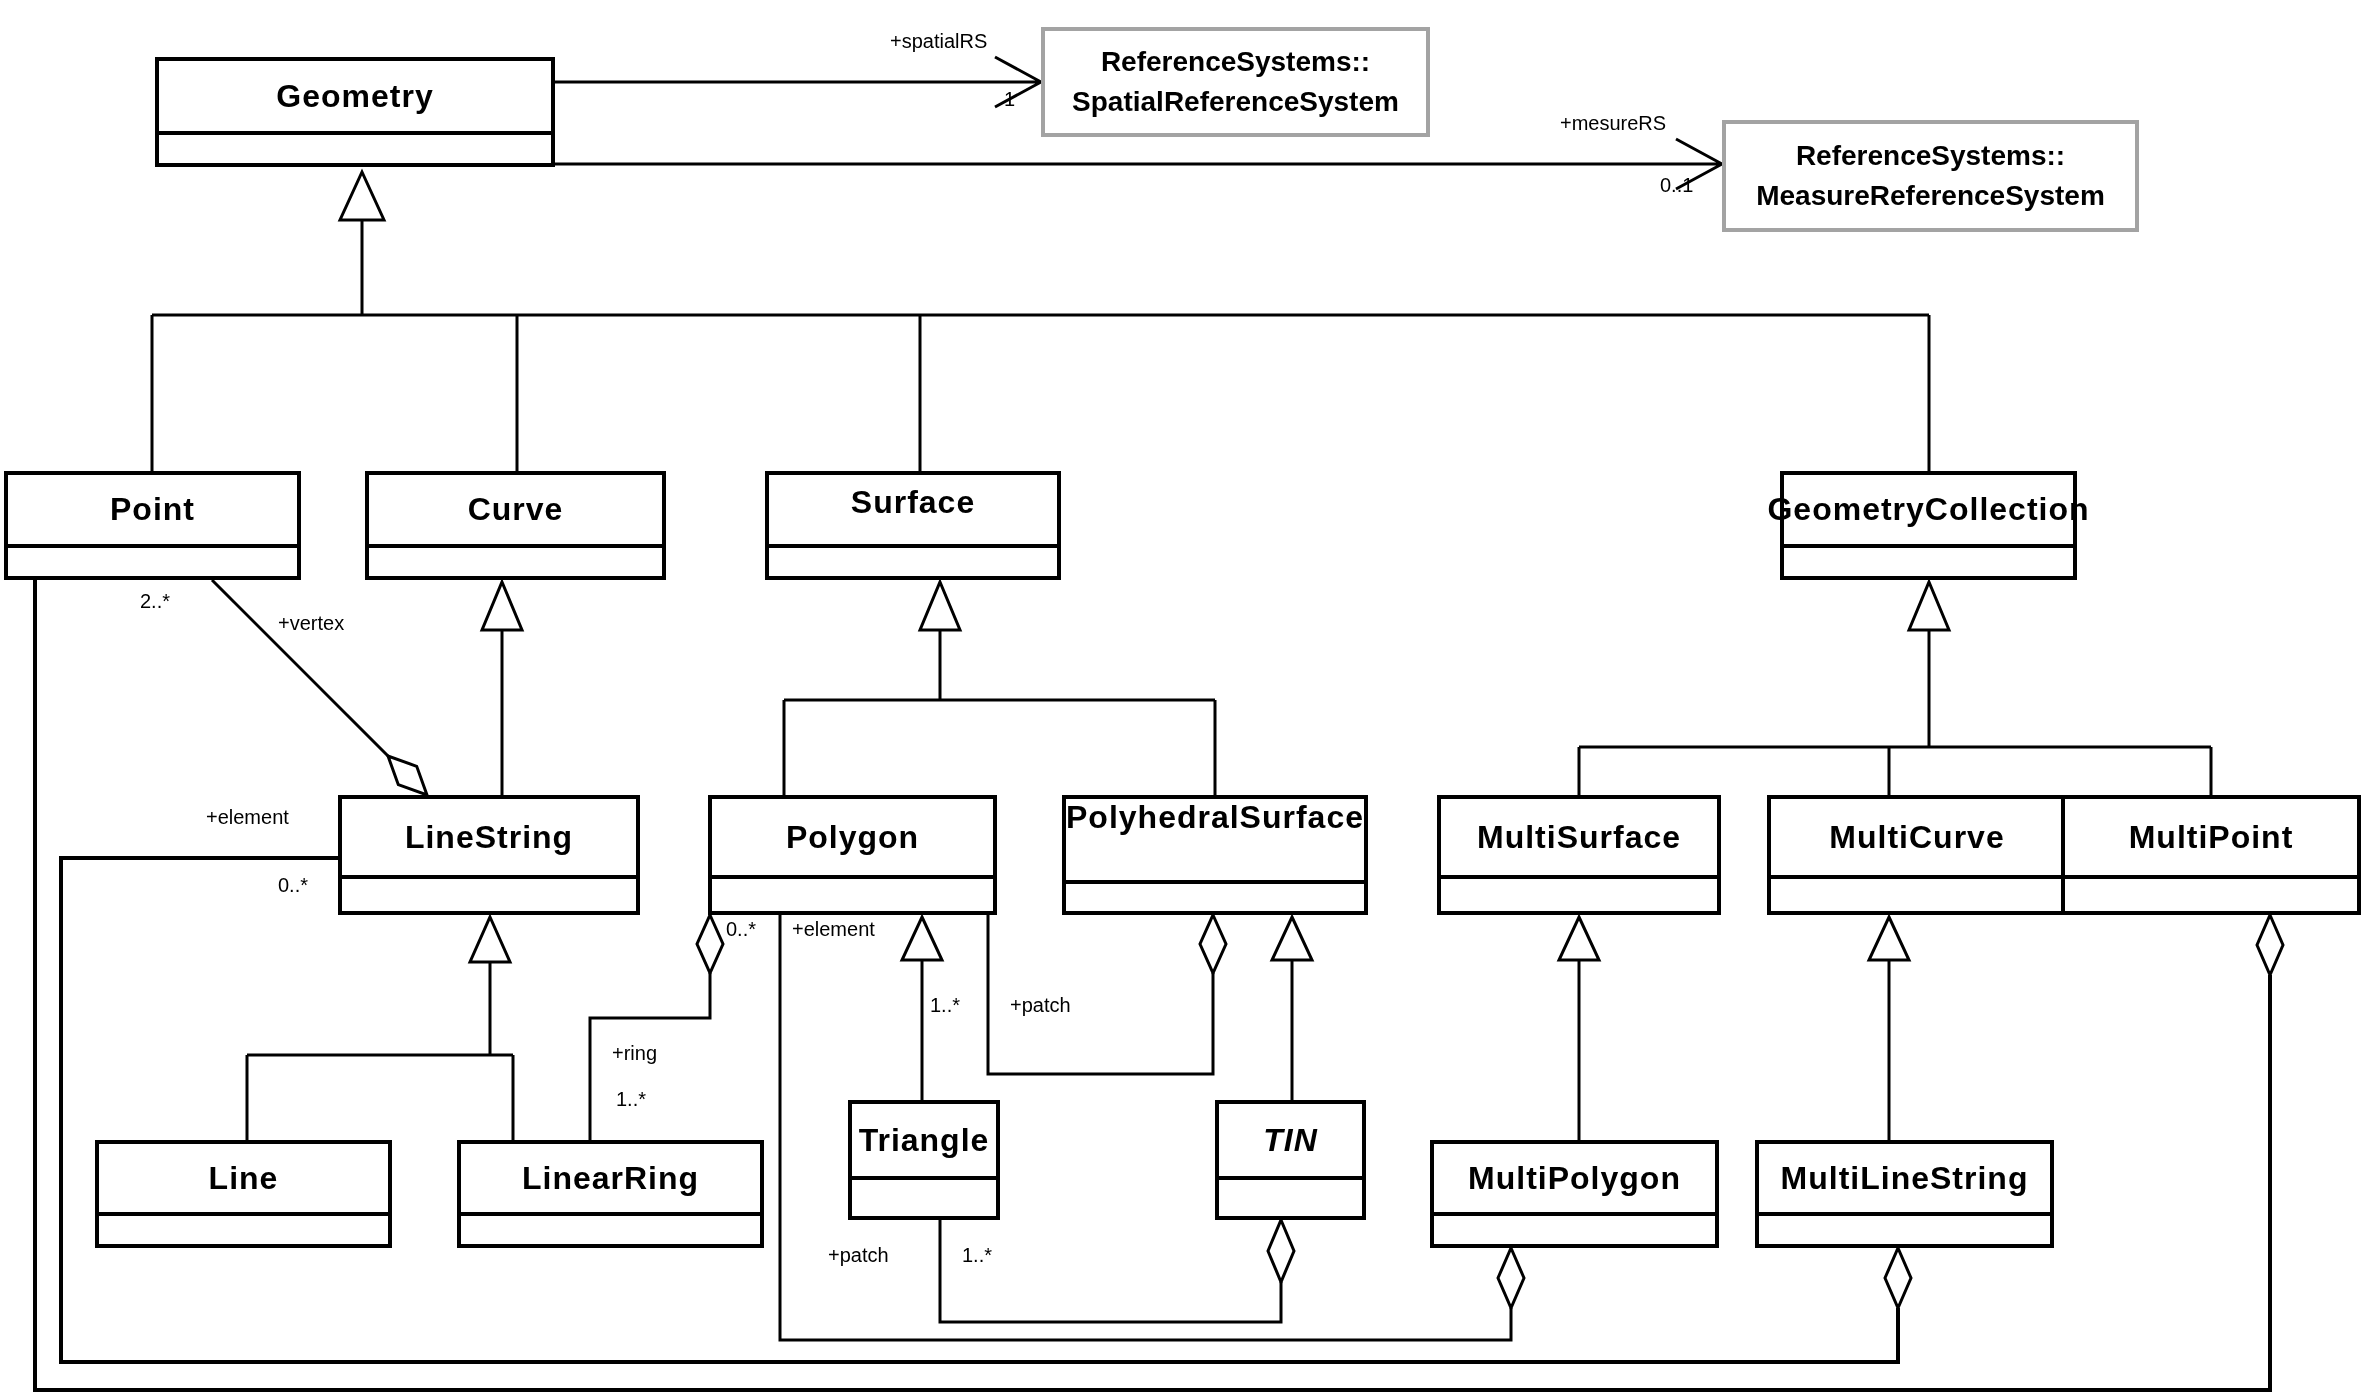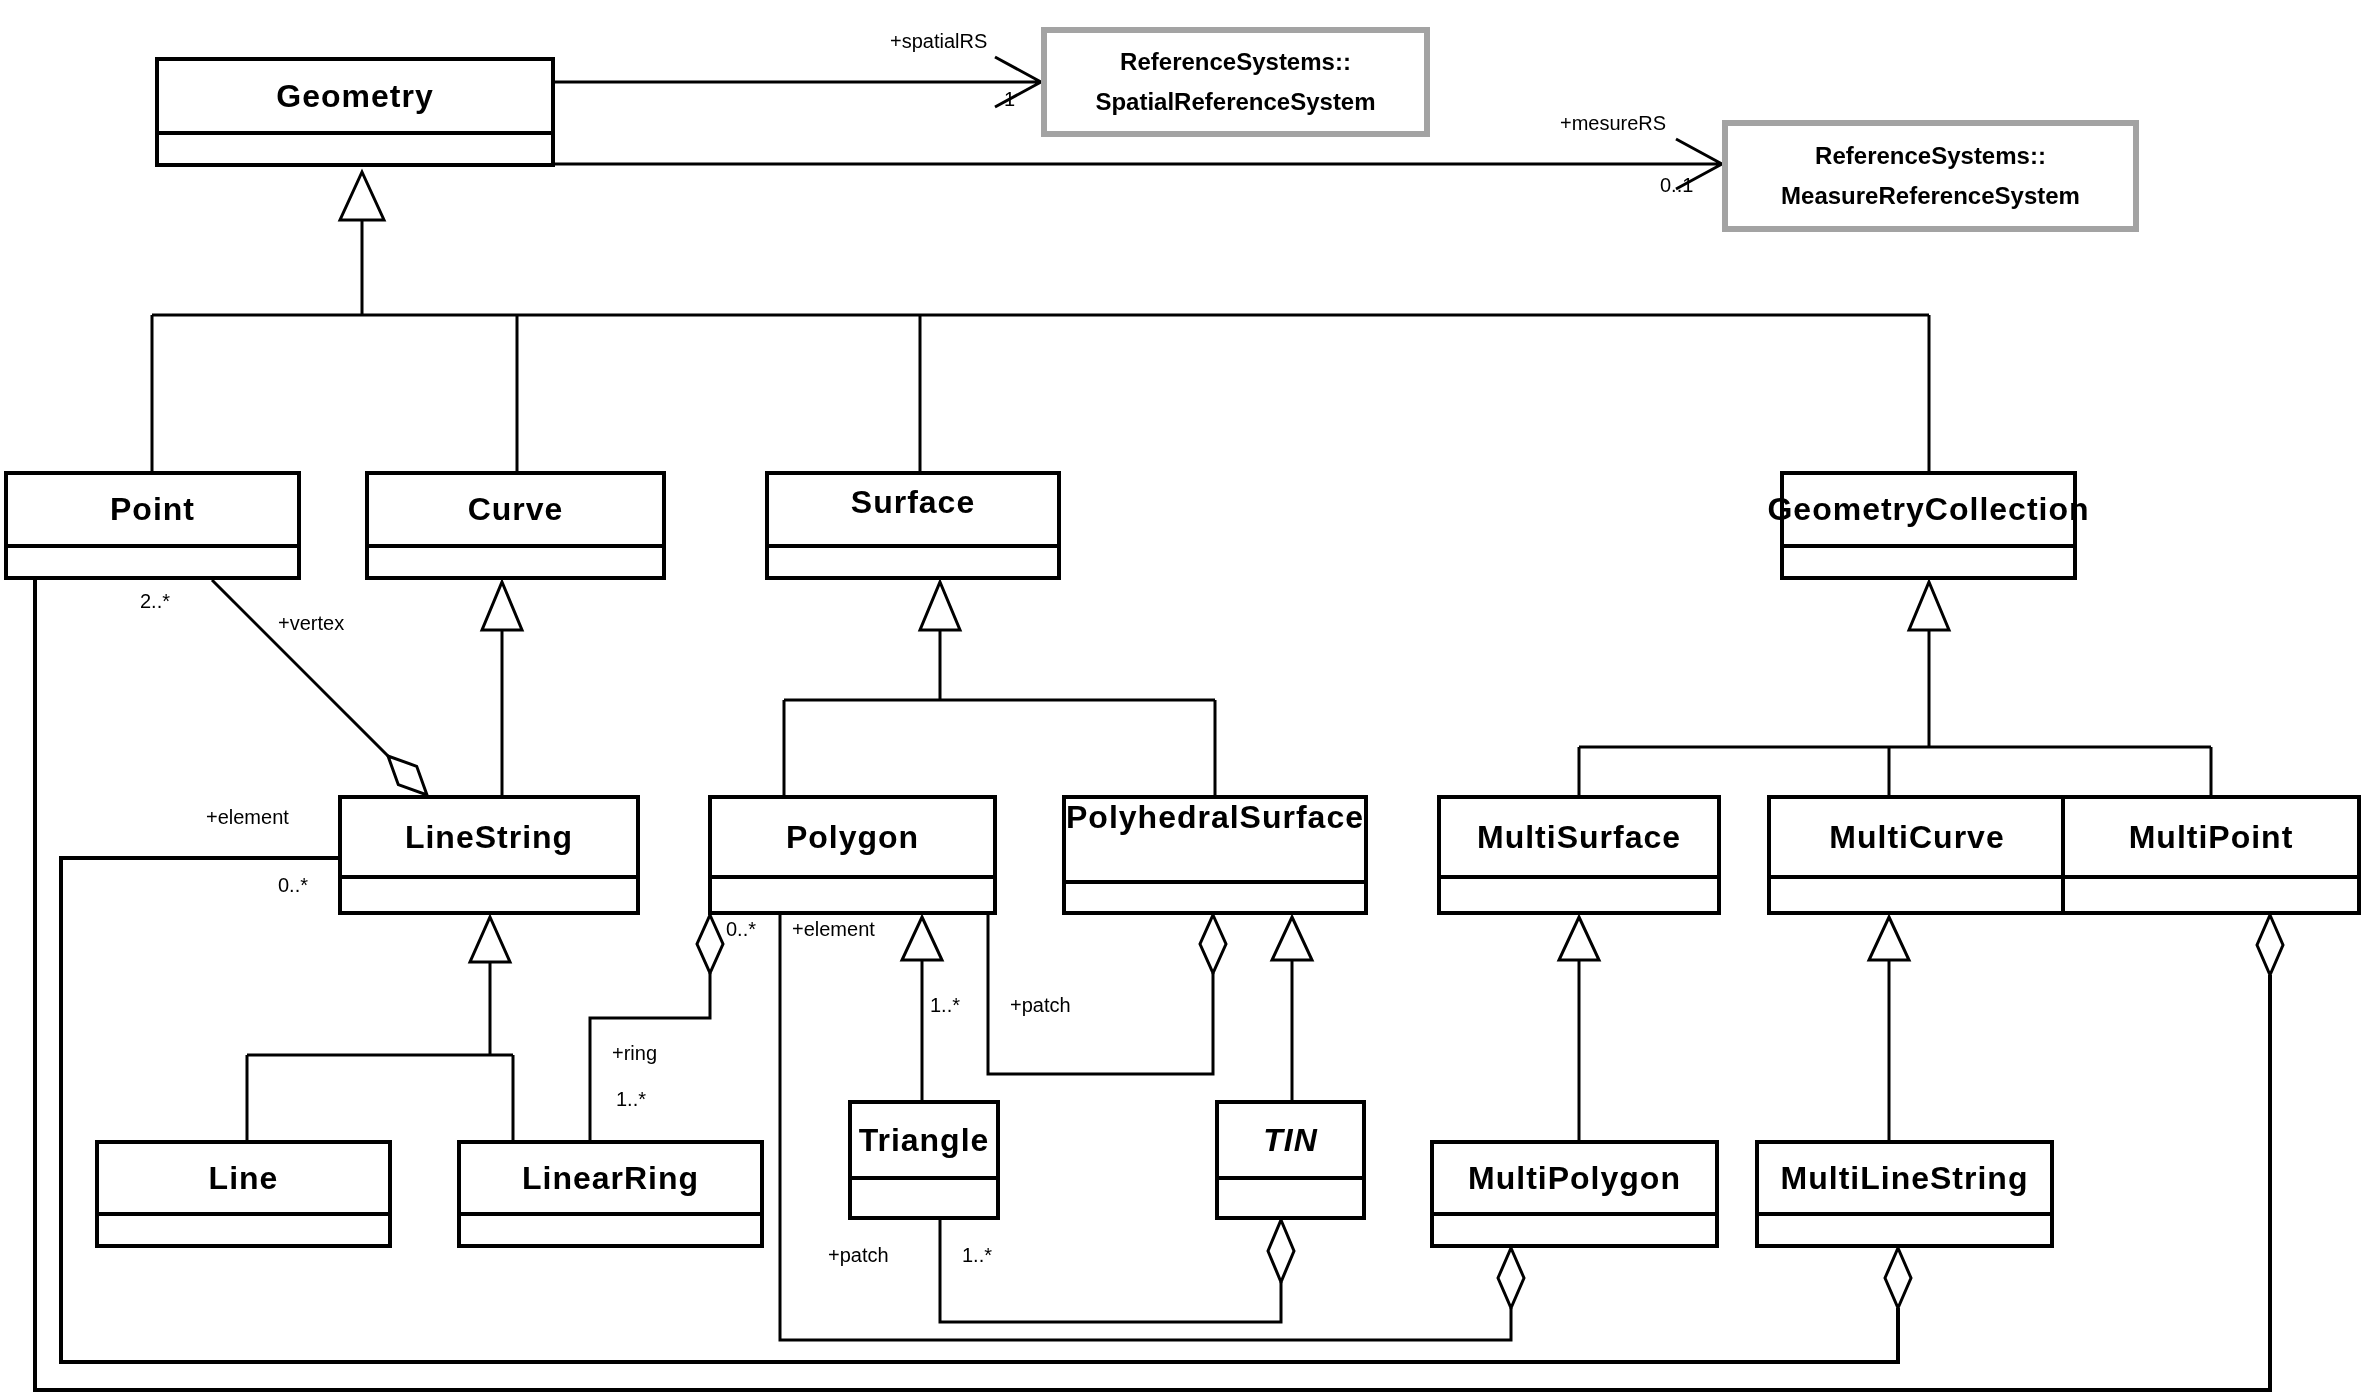--- a/index.html
+++ b/index.html
@@ -9,23 +9,23 @@
   #connectors path{fill:none;stroke:#000;stroke-width:3;}
   #connectors polygon{fill:#fff;stroke:#000;stroke-width:3;}
   #connectors .thick path{stroke-width:4;}
   .uml-class{position:absolute;background:#fff;border:4px solid #000;box-sizing:border-box;
              display:flex;flex-direction:column;}
   .uml-class .name{flex:1;display:flex;align-items:center;justify-content:center;
                    font-weight:bold;font-size:32px;letter-spacing:1px;color:#000;}
   .uml-class .attrs{border-top:4px solid #000;height:28px;}
   .uml-class .attrs.m{height:32px;}
   .uml-class .attrs.t{height:36px;}
-  .uml-ref{position:absolute;background:#fff;border:6px solid #a3a3a3;box-sizing:border-box;
+  .uml-ref{position:absolute;background:#fff;border:4px solid #a3a3a3;box-sizing:border-box;
            display:flex;flex-direction:column;align-items:center;justify-content:center;
-           font-weight:bold;font-size:24px;line-height:40px;color:#000;text-align:center;}
+           font-weight:bold;font-size:28px;line-height:40px;color:#000;text-align:center;}
   .lbl{position:absolute;font-size:20px;color:#000;white-space:nowrap;}
 </style>
 </head>
 <body>
 
 <div id="diagram">
 
   <svg id="connectors" viewBox="0 0 2367 1398" xmlns="http://www.w3.org/2000/svg">
 
     <g>

